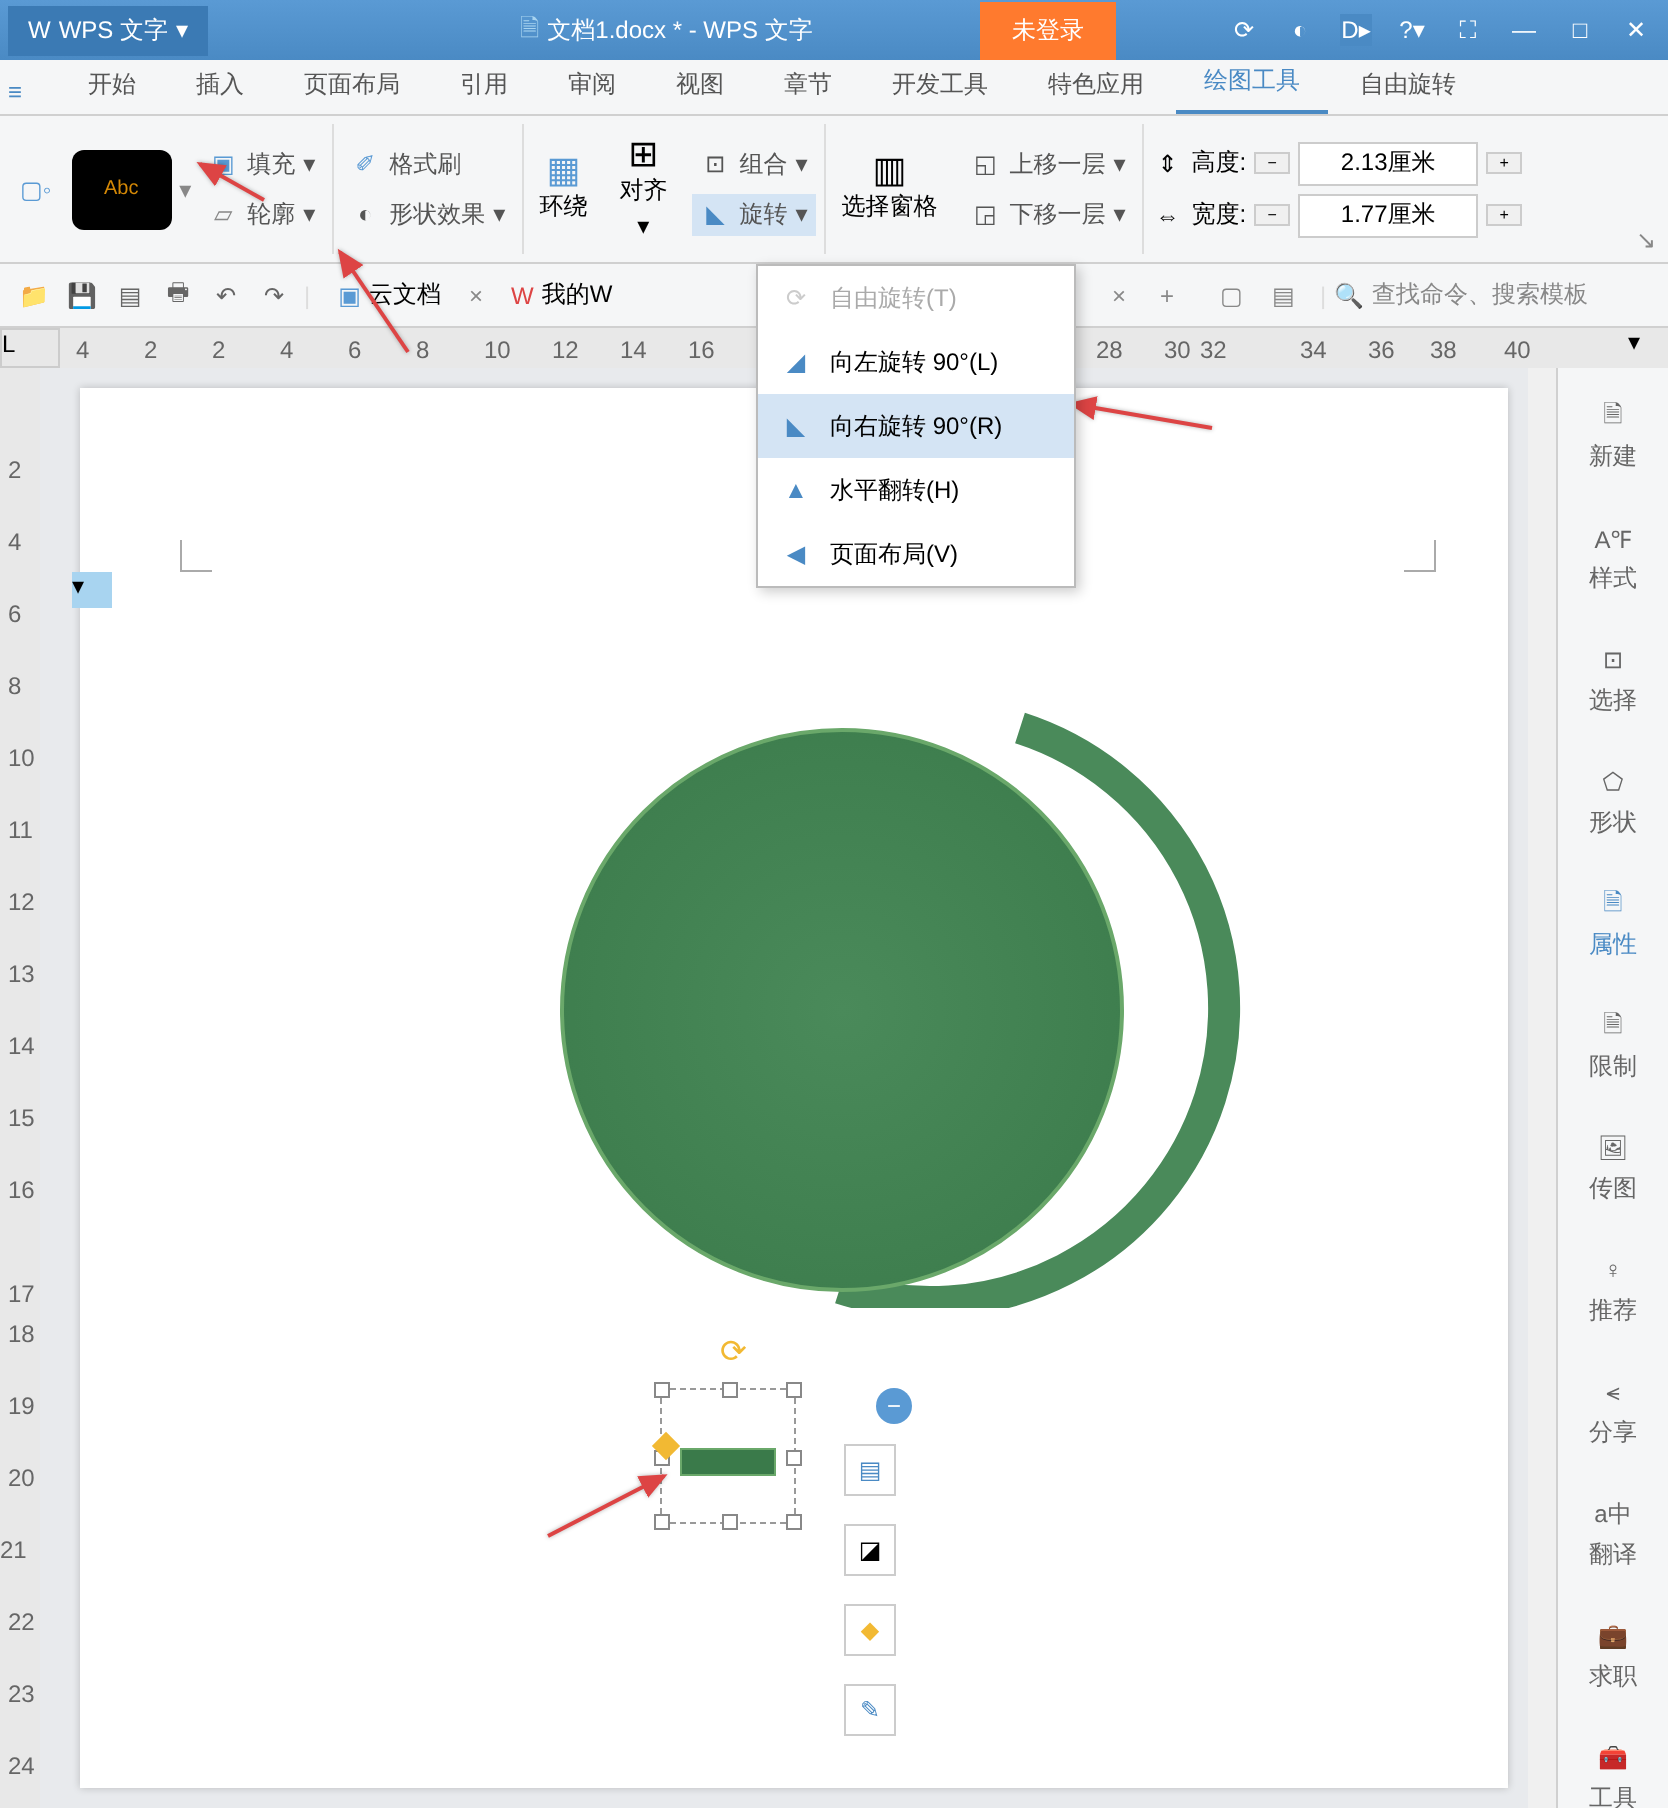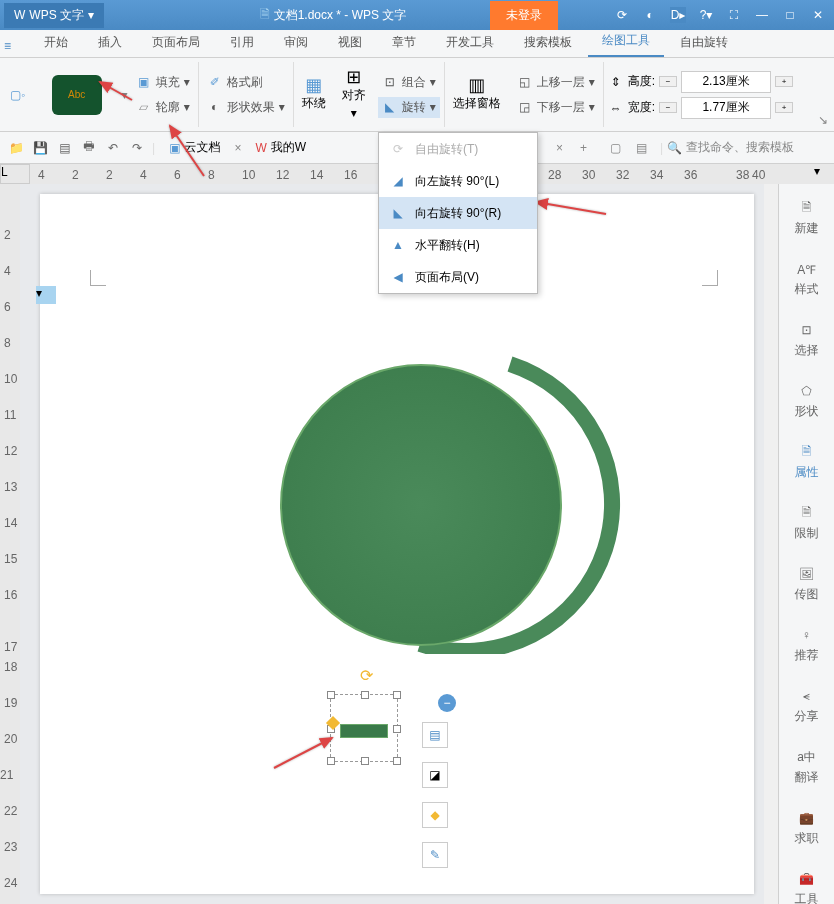--- a/index.html
+++ b/index.html
@@ -11,21 +11,21 @@
     .titlebar .login-btn{position:absolute;left:490px;background:#ff7a2e;padding:6px 16px}
     .titlebar .sys-icons{position:absolute;right:8px;display:flex;gap:12px}
     .sys-icon{width:16px;height:16px;display:flex;align-items:center;justify-content:center;cursor:pointer}
     
     .ribbon-tabs{height:28px;background:#f5f6f7;border-bottom:1px solid #d0d0d0;display:flex;align-items:flex-end;padding-left:30px;gap:2px;position:relative}
     .ribbon-tab{padding:6px 14px;color:#555;cursor:pointer}
     .ribbon-tab.active{color:#4a8ac4;border-bottom:2px solid #4a8ac4}
     .ribbon-corner{position:absolute;left:0;display:flex;align-items:center;gap:4px;padding:4px}
     
     .ribbon-content{height:74px;background:#f5f6f7;border-bottom:1px solid #d0d0d0;display:flex;align-items:center;padding:4px;position:relative}
-    .shape-preview{width:50px;height:40px;background:#14532d;border-radius:6px;margin:0 20px;display:flex;align-items:center;justify-content:center;color:#d48806;font-size:10px}
+    .shape-preview{width:50px;height:40px;background:#000000;border-radius:6px;margin:0 4px;display:flex;align-items:center;justify-content:center;color:#d48806;font-size:10px}
     .rb-group{display:flex;flex-direction:column;gap:4px;padding:0 4px;border-right:1px solid #ddd;height:100%;justify-content:center}
     .rb-item{display:flex;align-items:center;gap:4px;padding:2px 4px;color:#555;cursor:pointer;white-space:nowrap}
     .rb-icon{width:16px;height:16px;display:inline-flex;align-items:center;justify-content:center}
     .rb-vertical{display:flex;flex-direction:column;align-items:center;padding:0 8px;gap:2px;cursor:pointer}
     .dim-group{display:flex;flex-direction:column;gap:4px;padding:0 4px}
     .dim-row{display:flex;align-items:center;gap:4px}
     .dim-input{height:22px;width:90px;border:1px solid #ccc;display:flex;align-items:center;justify-content:center;background:#fff}
     .spin-btn{width:18px;height:11px;border:1px solid #ccc;background:#f0f0f0;display:flex;align-items:center;justify-content:center;font-size:8px;cursor:pointer}
     
     .doc-tabs{height:32px;background:#f5f6f7;border-bottom:1px solid #d0d0d0;display:flex;align-items:center;padding-left:8px;gap:6px}
@@ -104,21 +104,21 @@
     <span style="color:#4a8ac4">≡</span>
   </div>
   <div class="ribbon-tab">开始</div>
   <div class="ribbon-tab">插入</div>
   <div class="ribbon-tab">页面布局</div>
   <div class="ribbon-tab">引用</div>
   <div class="ribbon-tab">审阅</div>
   <div class="ribbon-tab">视图</div>
   <div class="ribbon-tab">章节</div>
   <div class="ribbon-tab">开发工具</div>
-  <div class="ribbon-tab">搜索模板</div>
+  <div class="ribbon-tab">特色应用</div>
   <div class="ribbon-tab active">绘图工具</div>
   <div class="ribbon-tab">自由旋转</div>
 </div>
 
 <div class="ribbon-content">
   <span style="padding:0 6px;color:#5a9ad4">▢◦</span>
   <div class="shape-preview">Abc</div>
   <span style="color:#888">▾</span>
   <div class="rb-group">
     <div class="rb-item"><span class="rb-icon" style="color:#5a9ad4">▣</span><span>填充</span> ▾</div>
@@ -209,24 +209,24 @@
       <span class="ruler-mark" style="left: 246px;">12</span>
       <span class="ruler-mark" style="left: 280px;">14</span>
       <span class="ruler-mark" style="left: 314px;">16</span>
       <span class="ruler-mark" style="left: 348px;">18</span>
       <span class="ruler-mark" style="left: 382px;">20</span>
       <span class="ruler-mark" style="left: 416px;">22</span>
       <span class="ruler-mark" style="left: 450px;">24</span>
       <span class="ruler-mark" style="left: 484px;">26</span>
       <span class="ruler-mark" style="left: 518px;">28</span>
       <span class="ruler-mark" style="left: 552px;">30</span>
-      <span class="ruler-mark" style="left: 586px;">32</span>
+      <span class="ruler-mark" style="left: 570px;">32</span>
       <span class="ruler-mark" style="left: 620px;">34</span>
       <span class="ruler-mark" style="left: 654px;">36</span>
-      <span class="ruler-mark" style="left: 706px;">38</span>
+      <span class="ruler-mark" style="left: 685px;">38</span>
       <span class="ruler-mark" style="left: 722px;">40</span>
     </div>
   <div style="width:20px;background:#e8e8e8">▾</div>
 </div>
 
 <div class="workspace">
   <div class="ruler-v" id="ruler-v">
       <span style="position: absolute; top: 8px; left: 4px;"></span>
       <span style="position: absolute; top: 44px; left: 4px;">2</span>
       <span style="position: absolute; top: 80px; left: 4px;">4</span>

